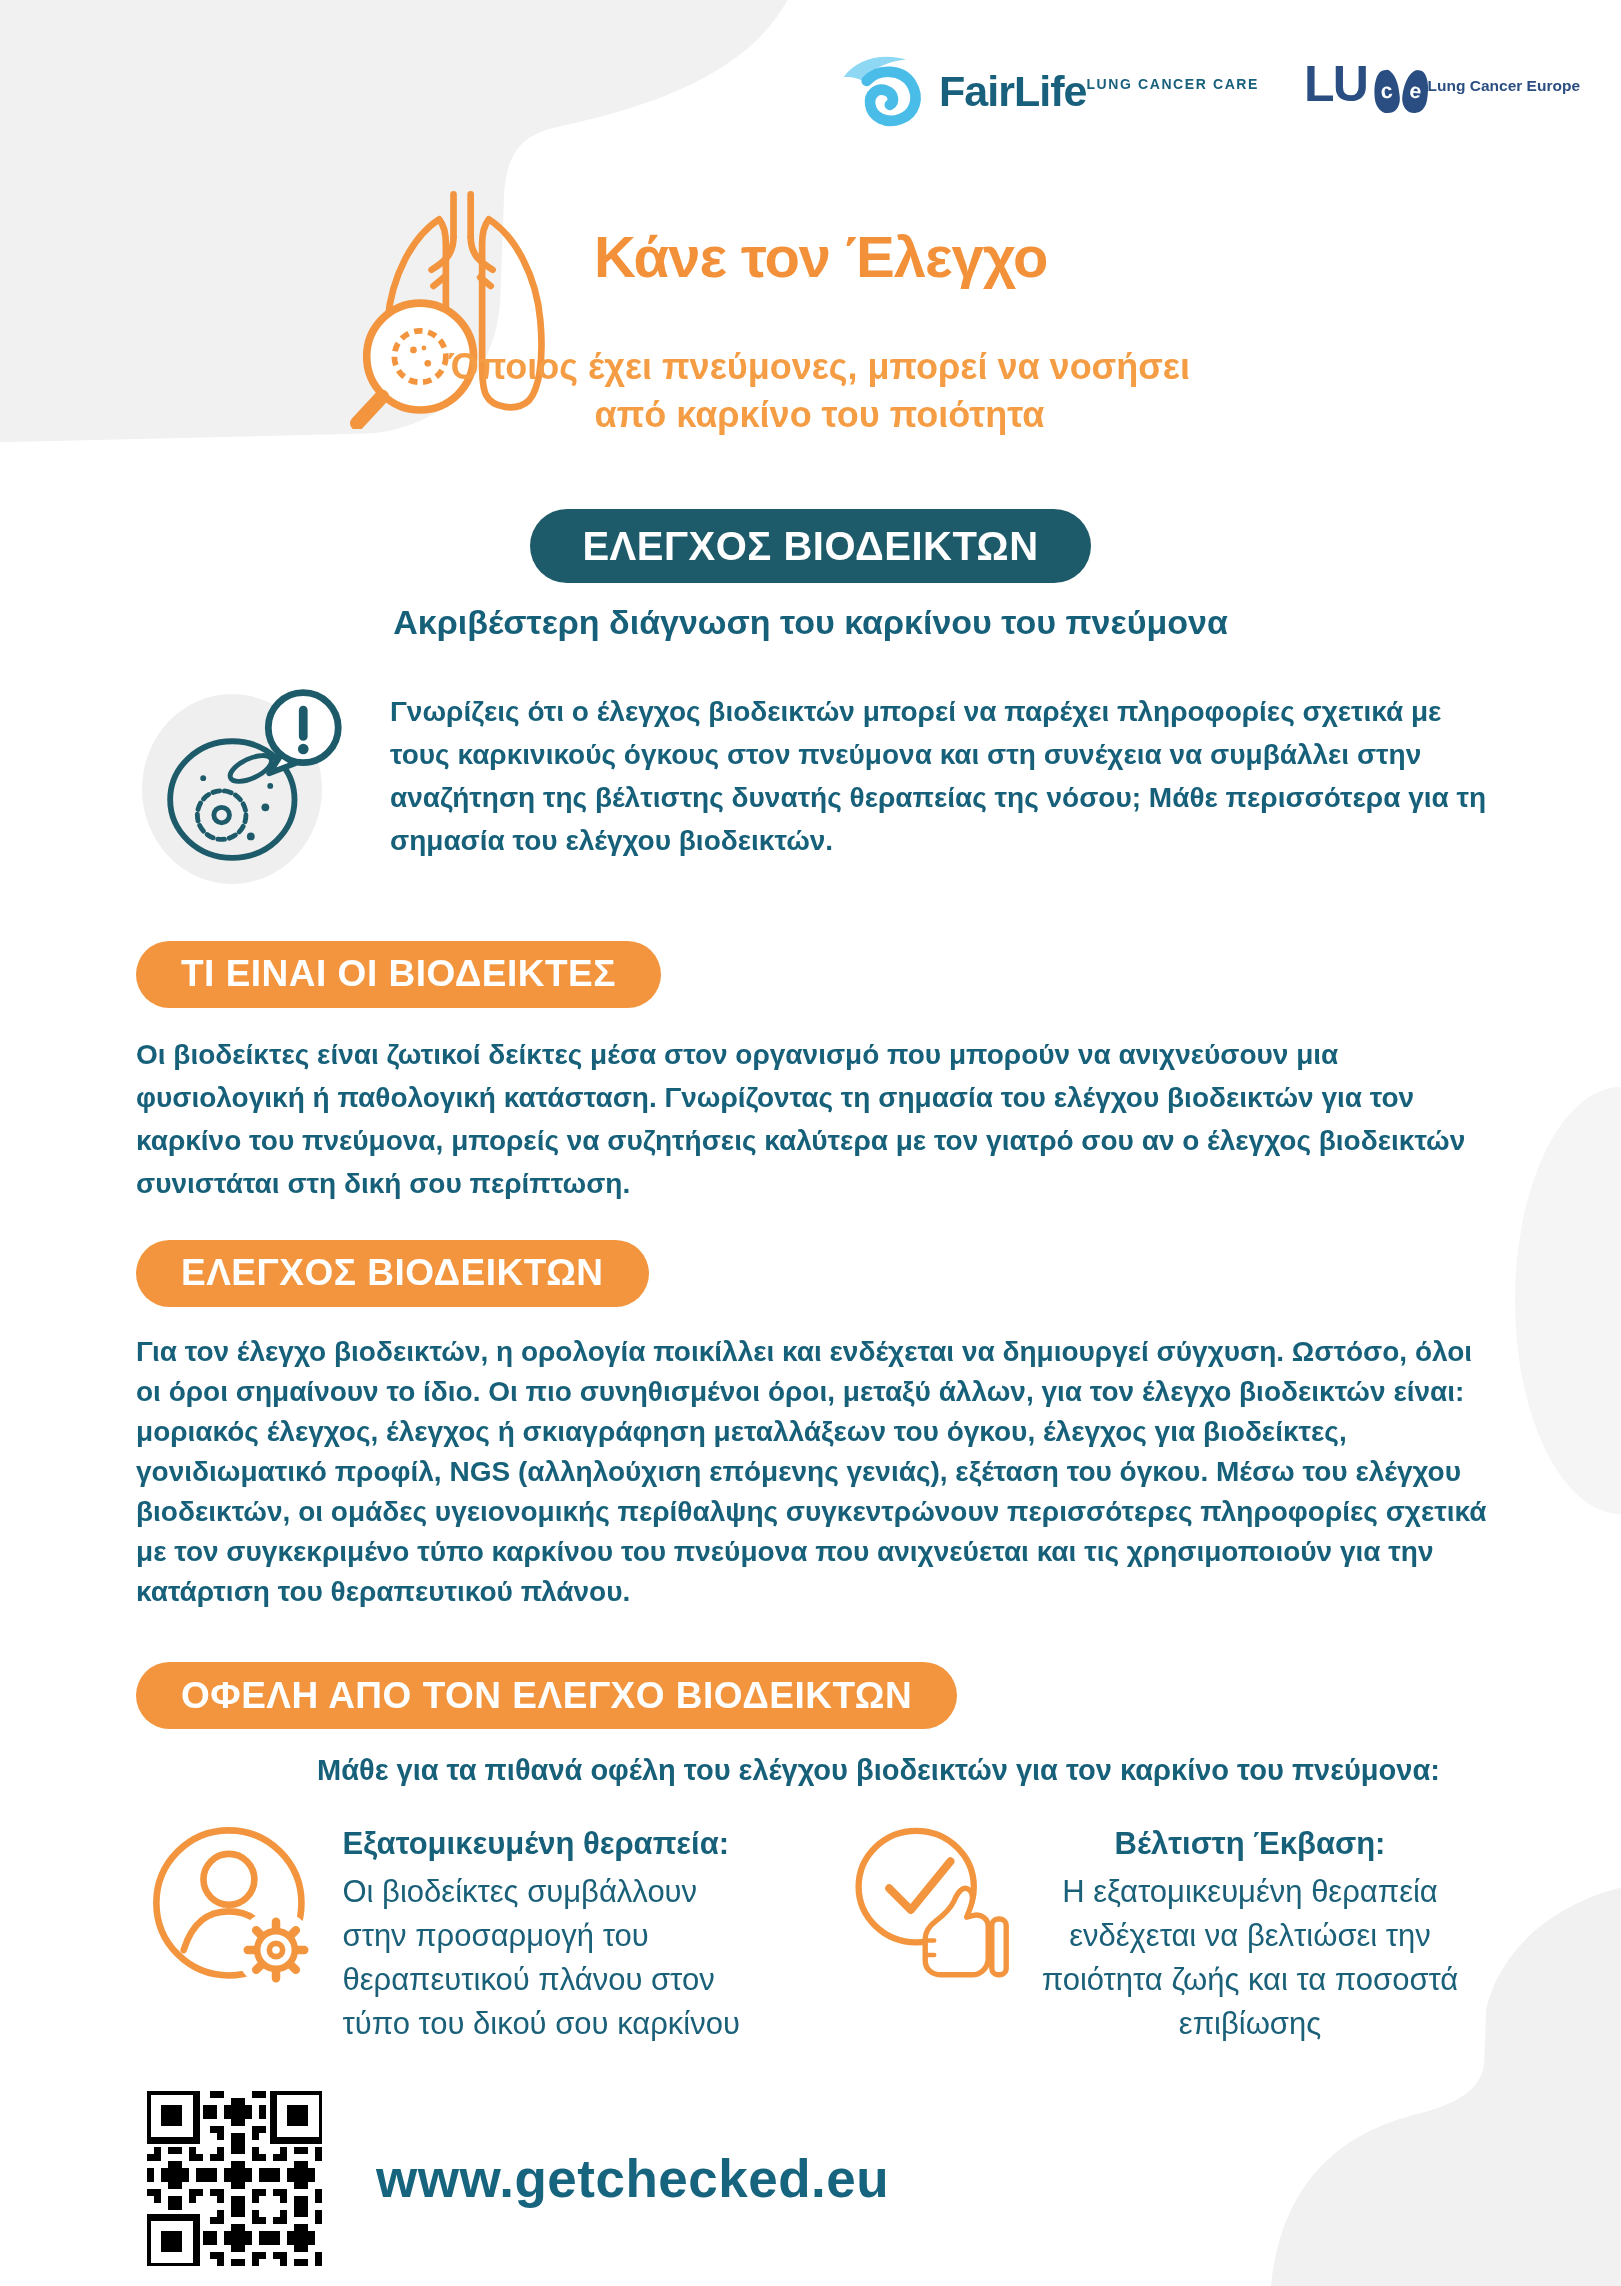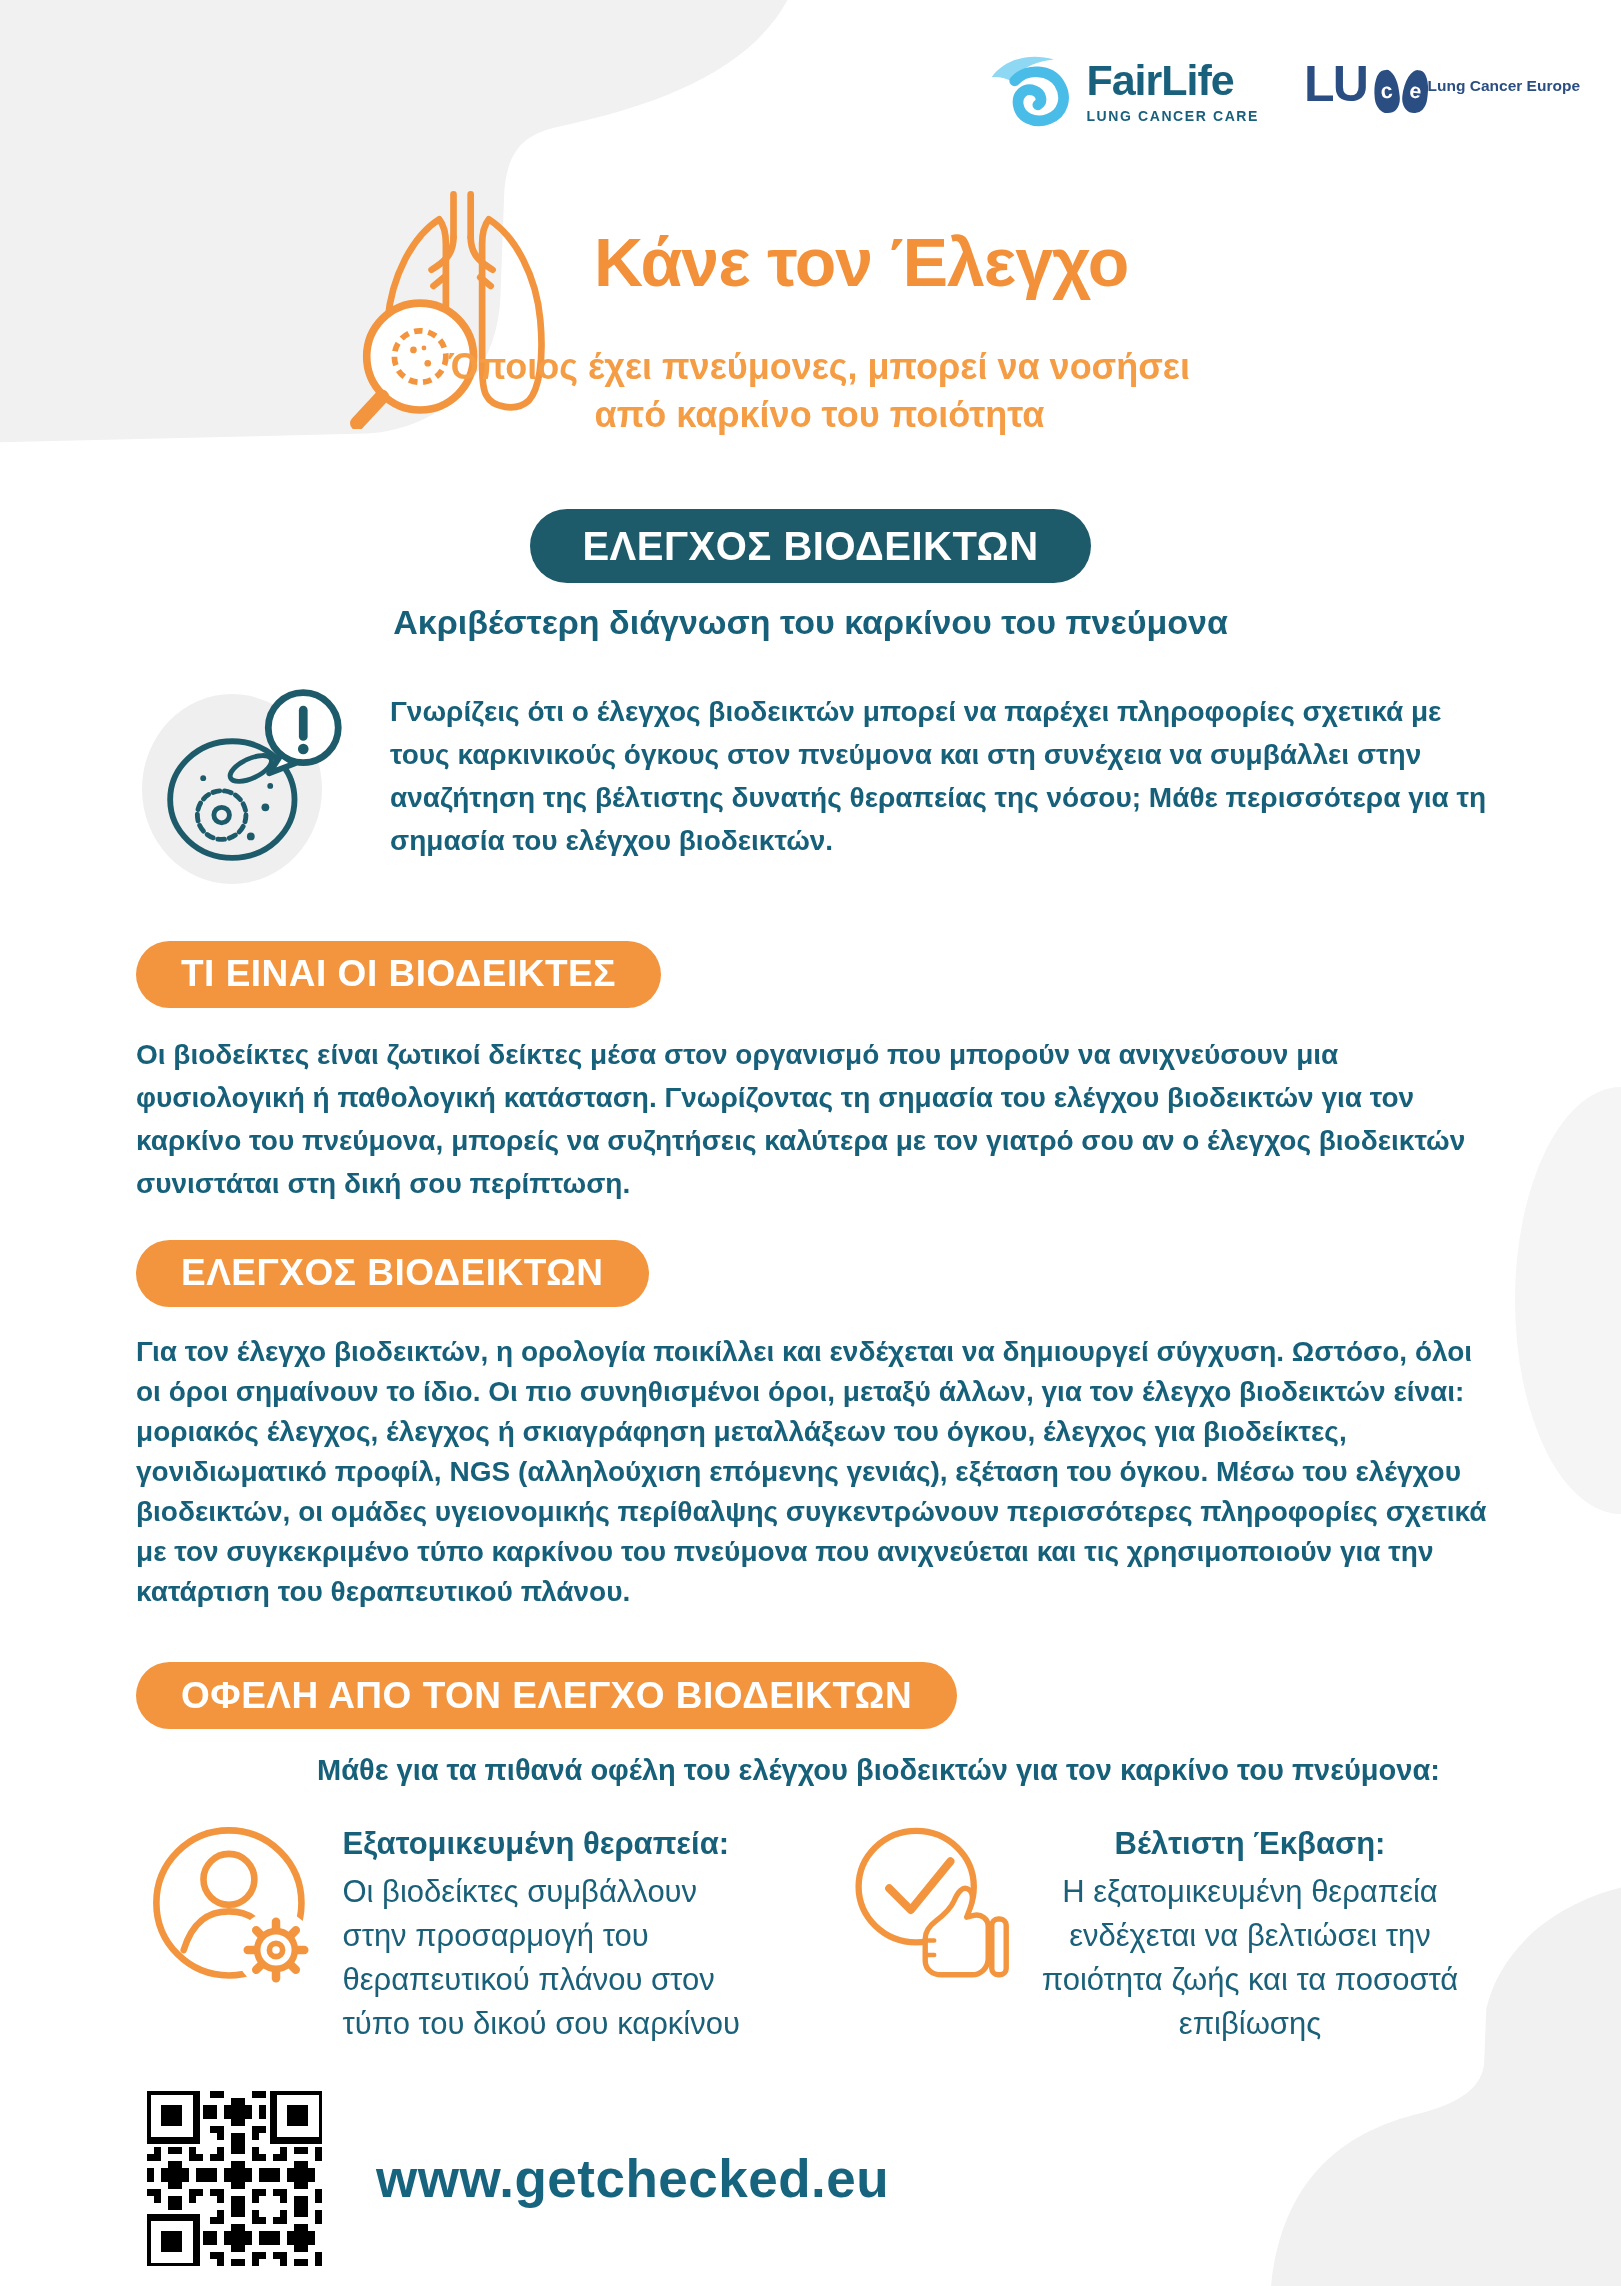--- a/index.html
+++ b/index.html
@@ -14,39 +14,39 @@
   .bg{position:absolute;z-index:0;}
   .bg-top-left{top:0;left:0;}
   .bg-bottom-right{bottom:0;right:0;}
   .bg-right-sliver{
     position:absolute;z-index:0;right:-107px;top:1087px;
     width:213px;height:427px;border-radius:50%;background:#f5f5f6;
   }
   
   .logos{position:absolute;top:47px;right:41px;display:flex;align-items:flex-start;gap:45px;z-index:2;}
   .fairlife{display:flex;align-items:center;}
-  .fairlife-text{margin-left:9.7px;display:flex;flex-direction:column;}
+  .fairlife-text{margin-left:9.7px;display:flex;flex-direction:row;}
   .fairlife-name{font-size:43px;line-height:43px;color:#19607c;letter-spacing:-1px;}
   .fairlife-name .p1{font-weight:800;}
   .fairlife-name .p2{font-weight:600;}
   .fairlife-caption{margin-top:5.8px;font-size:14px;font-weight:700;letter-spacing:1.6px;color:#19607c;}
   .luce{display:flex;flex-direction:row;align-items:center;margin-top:1.9px;}
   .luce-mark{display:flex;align-items:flex-end;height:64px;}
   .luce-lu{font-size:50px;font-weight:800;color:#2b4e82;letter-spacing:-1.9px;line-height:58px;}
   .lobe{position:relative;width:25px;height:43px;background:#2b4e82;margin-left:3.9px;
         border-radius:55% 45% 50% 50% / 70% 60% 38% 40%;display:flex;align-items:center;justify-content:center;}
   .lobe.l1{transform:rotate(-7deg);margin-left:6.8px;}
   .lobe.l2{transform:rotate(7deg);}
   .lobe span{color:#ffffff;font-size:21.3px;font-weight:700;line-height:21.3px;}
   .luce-caption{margin-top:9.7px;font-size:15.5px;font-weight:600;color:#2b4e82;}
   
   .content{position:relative;z-index:1;padding-top:184px;}
   .hero{position:relative;height:257px;}
   .hero-icon{position:absolute;left:340px;top:0;}
-  .hero-title{position:absolute;left:594px;top:39px;font-size:68px;font-weight:800;color:#f2913a;letter-spacing:-1px;white-space:nowrap;}
+  .hero-title{position:absolute;left:594px;top:39px;font-size:58px;font-weight:800;color:#f2913a;letter-spacing:-1px;white-space:nowrap;}
   .hero-sub{position:absolute;left:320px;top:159px;width:999px;text-align:center;
             font-size:36px;line-height:48px;color:#f59d45;font-weight:600;}
   .badge{display:block;margin:68px auto 0;width:fit-content;background:#1e5b6a;color:#ffffff;
          font-size:40px;font-weight:800;padding:14.6px 52px;border-radius:50px;letter-spacing:0.5px;}
   .tagline{margin-top:19.4px;text-align:center;font-size:34px;font-weight:800;color:#17607a;}
   .intro{display:flex;margin:39px 0 0 142px;}
   .intro-icon{position:relative;width:190px;height:206px;flex:0 0 auto;}
   .intro-icon .disc{position:absolute;left:0;top:13.6px;width:180px;height:190px;border-radius:50%;background:#efefef;}
   .intro-icon svg{position:absolute;left:0;top:0;}
   .intro-text{margin-left:58px;padding-top:9.7px;width:1111px;

